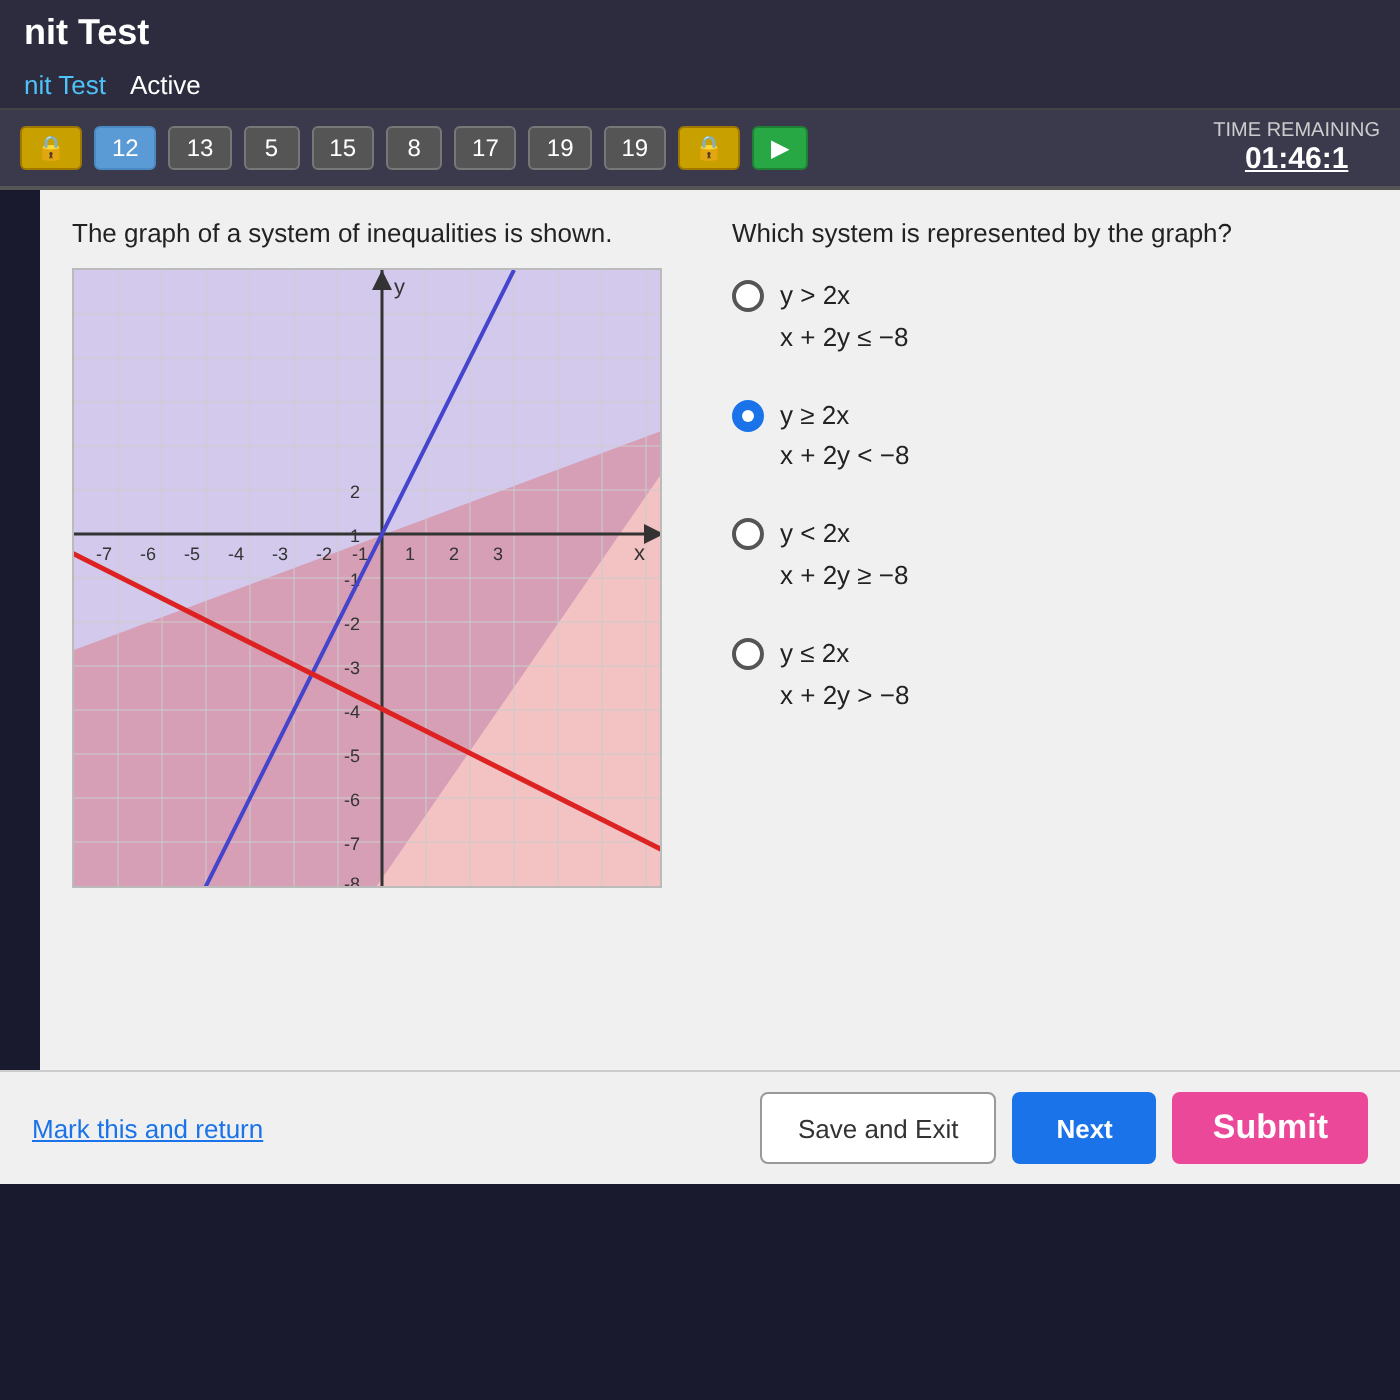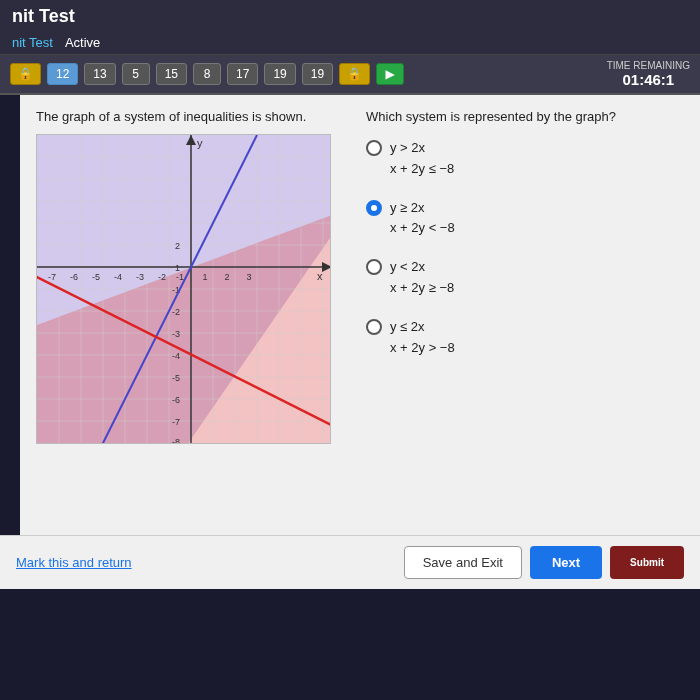--- a/index.html
+++ b/index.html
@@ -80,20 +80,21 @@
       font-size: 12px;
       text-align: center;
     }
     .time-remaining .label {
       font-size: 10px;
       color: #ccc;
     }
     .time-remaining .time {
       font-size: 15px;
       font-weight: bold;
+      text-decoration: underline;
     }
 
     .main-content {
       background: #f0f0f0;
       padding: 14px 16px;
       display: flex;
       gap: 20px;
       min-height: 440px;
       margin-left: 20px;
     }
@@ -197,25 +198,25 @@
       background: #1a73e8;
       border: none;
       border-radius: 4px;
       padding: 8px 22px;
       font-size: 13px;
       cursor: pointer;
       color: white;
       font-weight: bold;
     }
     .btn-submit {
-      background: #7f1d1d;
+      background: #ec4899;
       border: none;
       border-radius: 4px;
       padding: 8px 20px;
-      font-size: 10px;
+      font-size: 17px;
       cursor: pointer;
       color: white;
       font-weight: bold;
     }
 
     .dark-footer {
       background: #1a1a2e;
       height: 160px;
     }
   </style>

